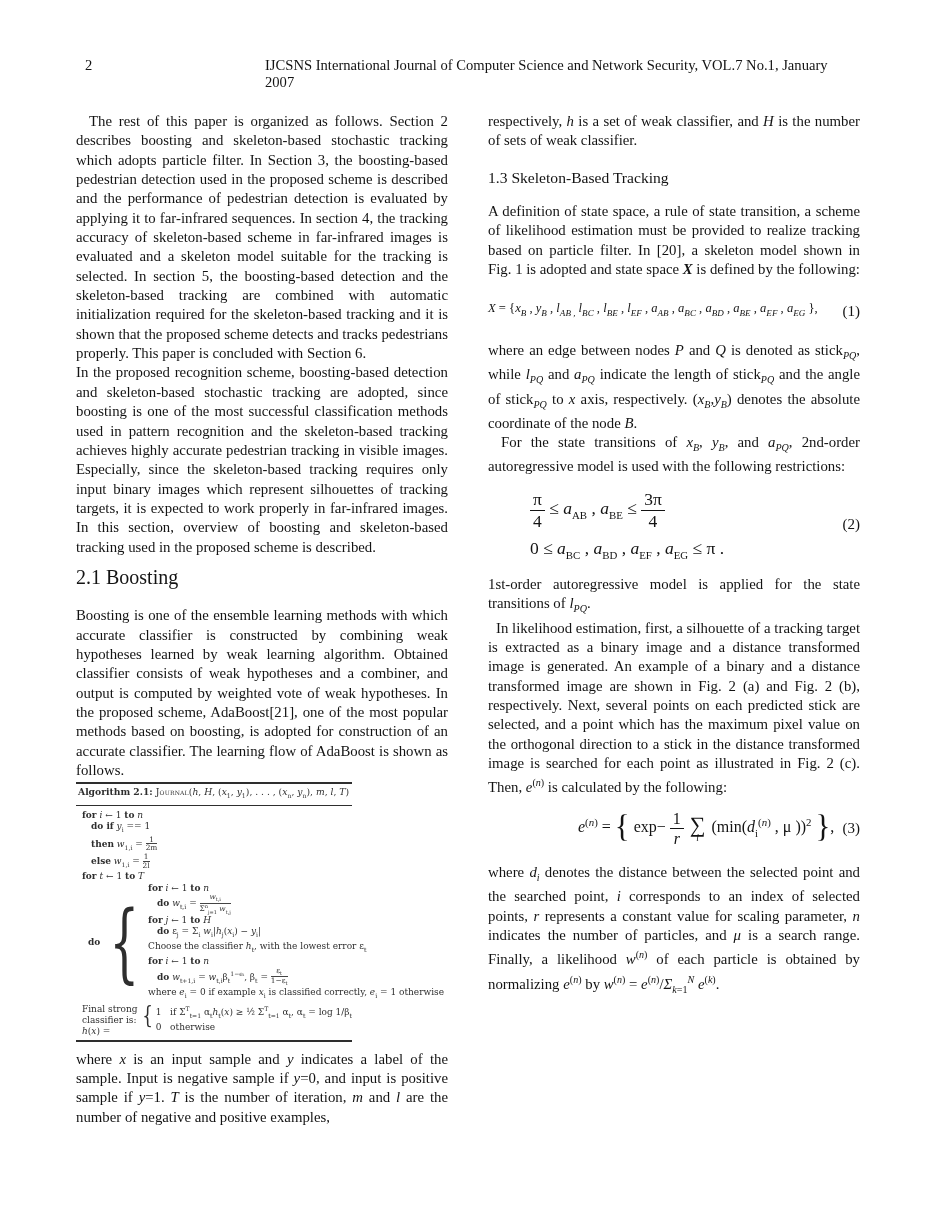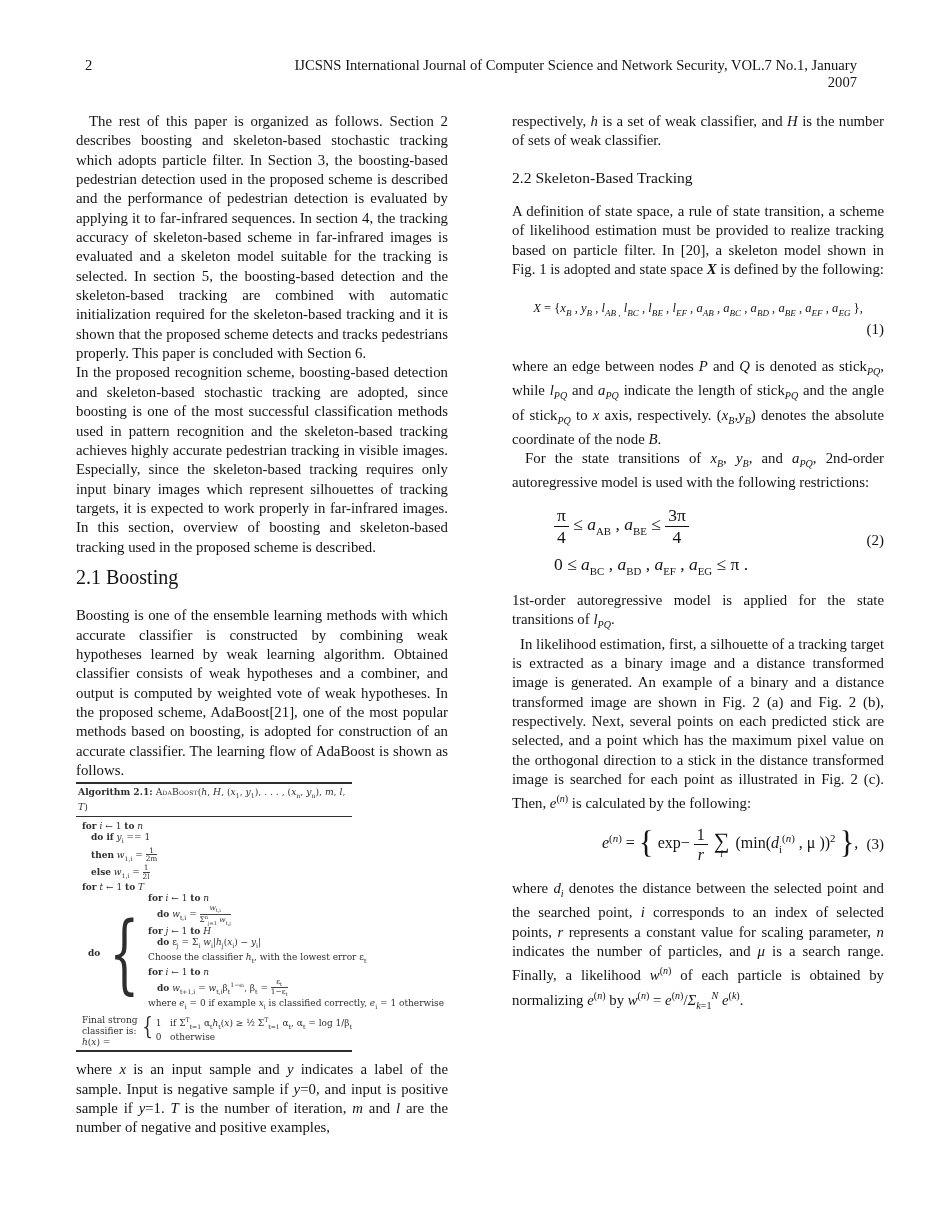--- a/index.html
+++ b/index.html
@@ -2,37 +2,37 @@
 <html><head>
 <meta charset="utf-8">
 <style>
   html,body{margin:0;padding:0;}
   body{
     position:relative;width:952px;height:1232px;background:#ffffff;
     font-family:"Liberation Serif", serif;color:#131313;overflow:hidden;
   }
   .hdr{position:absolute;left:85px;top:57px;width:772px;display:flex;align-items:baseline;font-size:14.6px;}
   .hdr .pgnum{width:120px;}
-  .hdr .jtitle{flex:1;text-align:right;padding-left:60px;}
+  .hdr .jtitle{flex:1;text-align:left;padding-left:60px;}
   .col{position:absolute;top:112px;width:372px;font-size:14.8px;line-height:19.35px;text-align:justify;}
   .col-left{left:76px;}
-  .col-right{left:512px;}
+  .col-right{left:488px;}
   .col p{margin:0;}
   p.ind{text-indent:13px;}
   p.ind-sm{text-indent:8px;}
   h2.sect{font-size:17.5px;font-weight:bold;margin:31px 0 25px 0;text-align:left;}
   h3.sect{font-size:20px;font-weight:normal;margin:11px 0 19px 0;text-align:left;}
   h3.sect2{font-size:15.6px;font-weight:normal;margin:17px 0 15px 0;text-align:left;}
   i{font-style:italic;}
   sub{font-size:68%;}
   sup{font-size:68%;}
   
   .eq{display:flex;align-items:center;}
   .eq-label{margin-left:auto;font-size:15px;}
-  .eq1{margin:21px 0 20px 0;font-size:12.6px;line-height:16px;text-align:left;flex-direction:column;}
+  .eq1{margin:21px 0 20px 0;font-size:12.6px;line-height:16px;text-align:left;}
   .eq1 sub{font-style:italic;font-size:72%;}
   .eq2{margin:13px 0 15px 0;padding-left:42px;font-size:17.5px;}
   .eq2 .lines{line-height:1;text-align:left;}
   .eq2 .l1{margin-bottom:9px;}
   .eq2 sub{font-size:62%;}
   .eq3{margin:12px 0 16px 0;padding-left:90px;font-size:16px;}
   .frac{display:inline-block;text-align:center;vertical-align:middle;line-height:1.08;}
   .frac .fn{display:block;border-bottom:1.2px solid #131313;padding:0 3px 1px 3px;}
   .frac .fd{display:block;padding-top:1px;}
   .bb{font-size:31px;font-weight:300;vertical-align:middle;line-height:0;position:relative;top:-1px;}
@@ -70,21 +70,21 @@
   <p class="ind">The rest of this paper is organized as follows. Section 2 describes boosting and skeleton-based stochastic tracking which adopts particle filter. In Section 3, the boosting-based pedestrian detection used in the proposed scheme is described and the performance of pedestrian detection is evaluated by applying it to far-infrared sequences. In section 4, the tracking accuracy of skeleton-based scheme in far-infrared images is evaluated and a skeleton model suitable for the tracking is selected. In section 5, the boosting-based detection and the skeleton-based tracking are combined with automatic initialization required for the skeleton-based tracking and it is shown that the proposed scheme detects and tracks pedestrians properly. This paper is concluded with Section 6.</p>
 
 
   <p>In the proposed recognition scheme, boosting-based detection and skeleton-based stochastic tracking are adopted, since boosting is one of the most successful classification methods used in pattern recognition and the skeleton-based tracking achieves highly accurate pedestrian tracking in visible images. Especially, since the skeleton-based tracking requires only input binary images which represent silhouettes of tracking targets, it is expected to work properly in far-infrared images. In this section, overview of boosting and skeleton-based tracking used in the proposed scheme is described.</p>
 
   <h3 class="sect">2.1 Boosting</h3>
 
   <p>Boosting is one of the ensemble learning methods with which accurate classifier is constructed by combining weak hypotheses learned by weak learning algorithm. Obtained classifier consists of weak hypotheses and a combiner, and output is computed by weighted vote of weak hypotheses. In the proposed scheme, AdaBoost[21], one of the most popular methods based on boosting, is adopted for construction of an accurate classifier. The learning flow of AdaBoost is shown as follows.</p>
 
   <div class="algo">
-    <div class="algo-title"><b>Algorithm 2.1:</b> <span class="sc">AdaBoost</span>(<i>h</i>, <i>H</i>, (<i>x</i><sub>1</sub>, <i>y</i><sub>1</sub>), . . . , (<i>x</i><sub>n</sub>, <i>y</i><sub>n</sub>), <i>m</i>, <i>l</i>, <i>T</i>)</div>
+    <div class="algo-title"><b>Algorithm 2.1:</b> <span class="sc">Journal</span>(<i>h</i>, <i>H</i>, (<i>x</i><sub>1</sub>, <i>y</i><sub>1</sub>), . . . , (<i>x</i><sub>n</sub>, <i>y</i><sub>n</sub>), <i>m</i>, <i>l</i>, <i>T</i>)</div>
     <div class="algo-body">
       <div class="aline"><b>for</b> <i>i</i> ← 1 <b>to</b> <i>n</i></div>
       <div class="aline i1"><b>do if</b> <i>y</i><sub>i</sub> == 1</div>
       <div class="aline i1"><b>then</b> <i>w</i><sub>1,i</sub> = <span class="mf"><span>1</span><span>2m</span></span></div>
       <div class="aline i1"><b>else</b> <i>w</i><sub>1,i</sub> = <span class="mf"><span>1</span><span>2l</span></span></div>
       <div class="aline"><b>for</b> <i>t</i> ← 1 <b>to</b> <i>T</i></div>
       <div class="algo-group">
         <span class="do">do</span>
         <span class="brace">{</span>
         <div class="group-lines">
@@ -108,21 +108,21 @@
       </div>
     </div>
   </div>
 
   <p style="margin-top:8px;">where <i>x</i> is an input sample and <i>y</i> indicates a label of the sample. Input is negative sample if <i>y</i>=0, and input is positive sample if <i>y</i>=1. <i>T</i> is the number of iteration, <i>m</i> and <i>l</i> are the number of negative and positive examples,</p>
 </div>
 
 <div class="col col-right">
   <p>respectively, <i>h</i> is a set of weak classifier, and <i>H</i> is the number of sets of weak classifier.</p>
 
-  <h3 class="sect2">2.2 Skeleton-Based Tracking</h3>
+  <h3 class="sect2">1.3 Skeleton-Based Tracking</h3>
 
   <p>A definition of state space, a rule of state transition, a scheme of likelihood estimation must be provided to realize tracking based on particle filter. In [20], a skeleton model shown in Fig. 1 is adopted and state space <b><i>X</i></b> is defined by the following:</p>
 
   <div class="eq eq1">
     <span><i>X</i> = {<i>x</i><sub>B</sub> , <i>y</i><sub>B</sub> , <i>l</i><sub>AB ,</sub> <i>l</i><sub>BC</sub> , <i>l</i><sub>BE</sub> , <i>l</i><sub>EF</sub> , <i>a</i><sub>AB</sub> , <i>a</i><sub>BC</sub> , <i>a</i><sub>BD</sub> , <i>a</i><sub>BE</sub> , <i>a</i><sub>EF</sub> , <i>a</i><sub>EG</sub> },</span>
     <span class="eq-label">(1)</span>
   </div>
 
   <p>where an edge between nodes <i>P</i> and <i>Q</i> is denoted as stick<sub><i>PQ</i></sub>, while <i>l</i><sub><i>PQ</i></sub> and <i>a</i><sub><i>PQ</i></sub> indicate the length of stick<sub><i>PQ</i></sub> and the angle of stick<sub><i>PQ</i></sub> to <i>x</i> axis, respectively. (<i>x</i><sub><i>B</i></sub>,<i>y</i><sub><i>B</i></sub>) denotes the absolute coordinate of the node <i>B</i>.</p>
   <p class="ind">For the state transitions of <i>x</i><sub><i>B</i></sub>, <i>y</i><sub><i>B</i></sub>, and <i>a</i><sub><i>PQ</i></sub>, 2nd-order autoregressive model is used with the following restrictions:</p>

